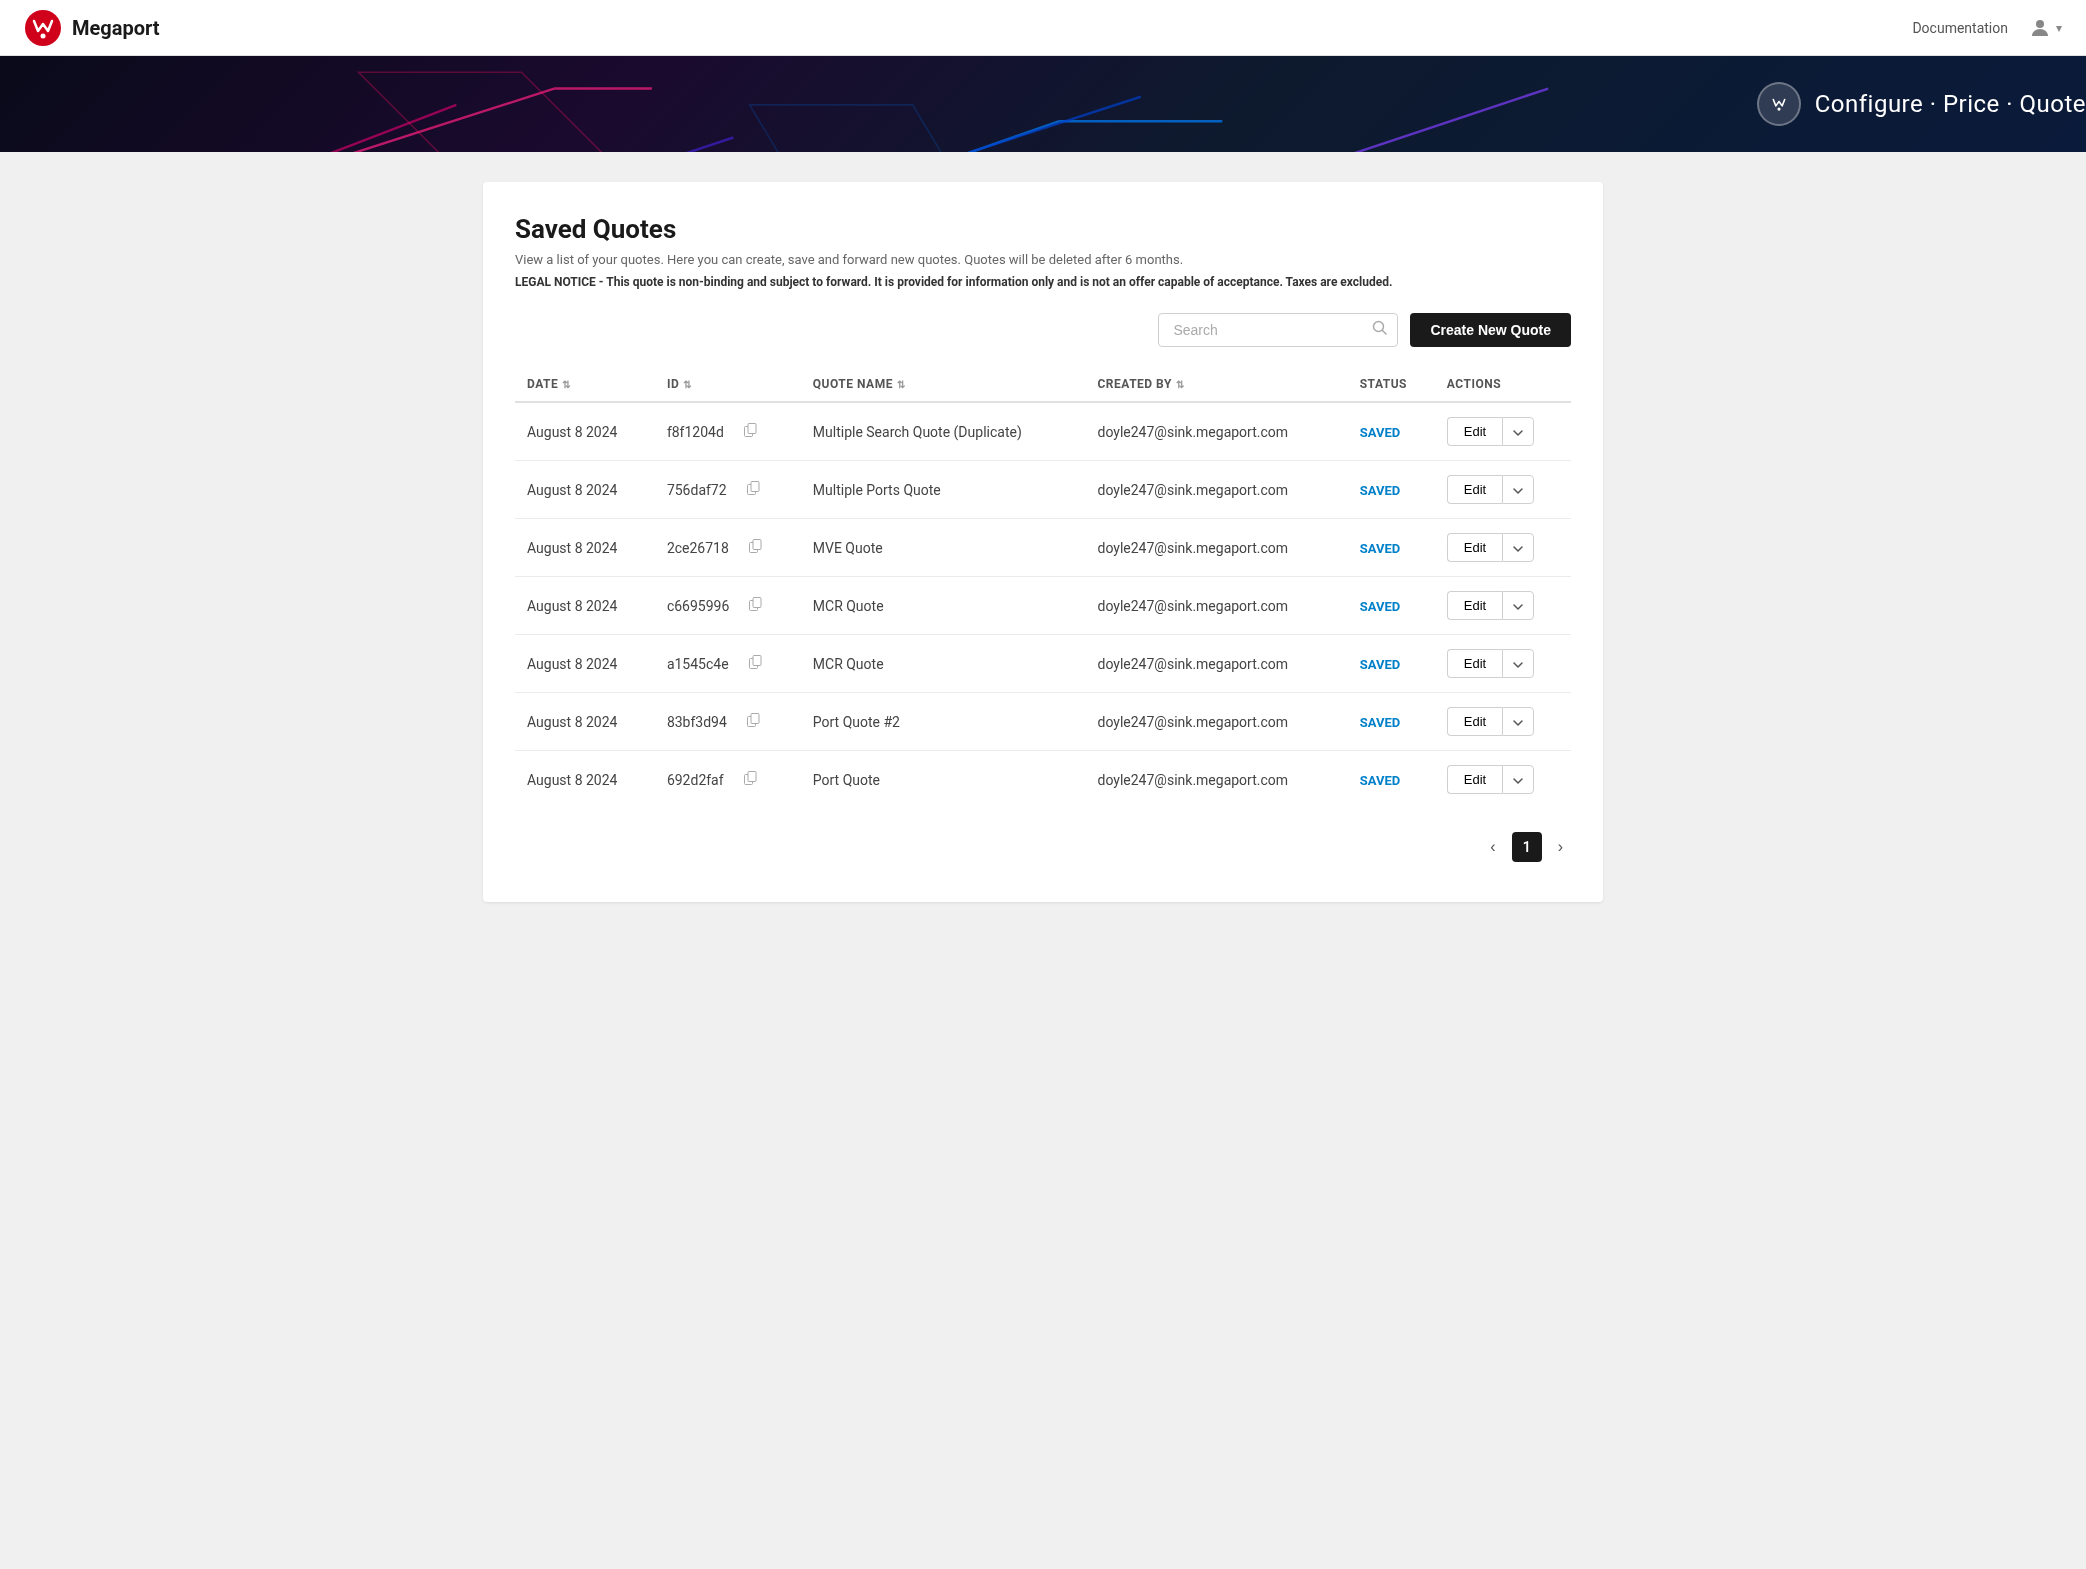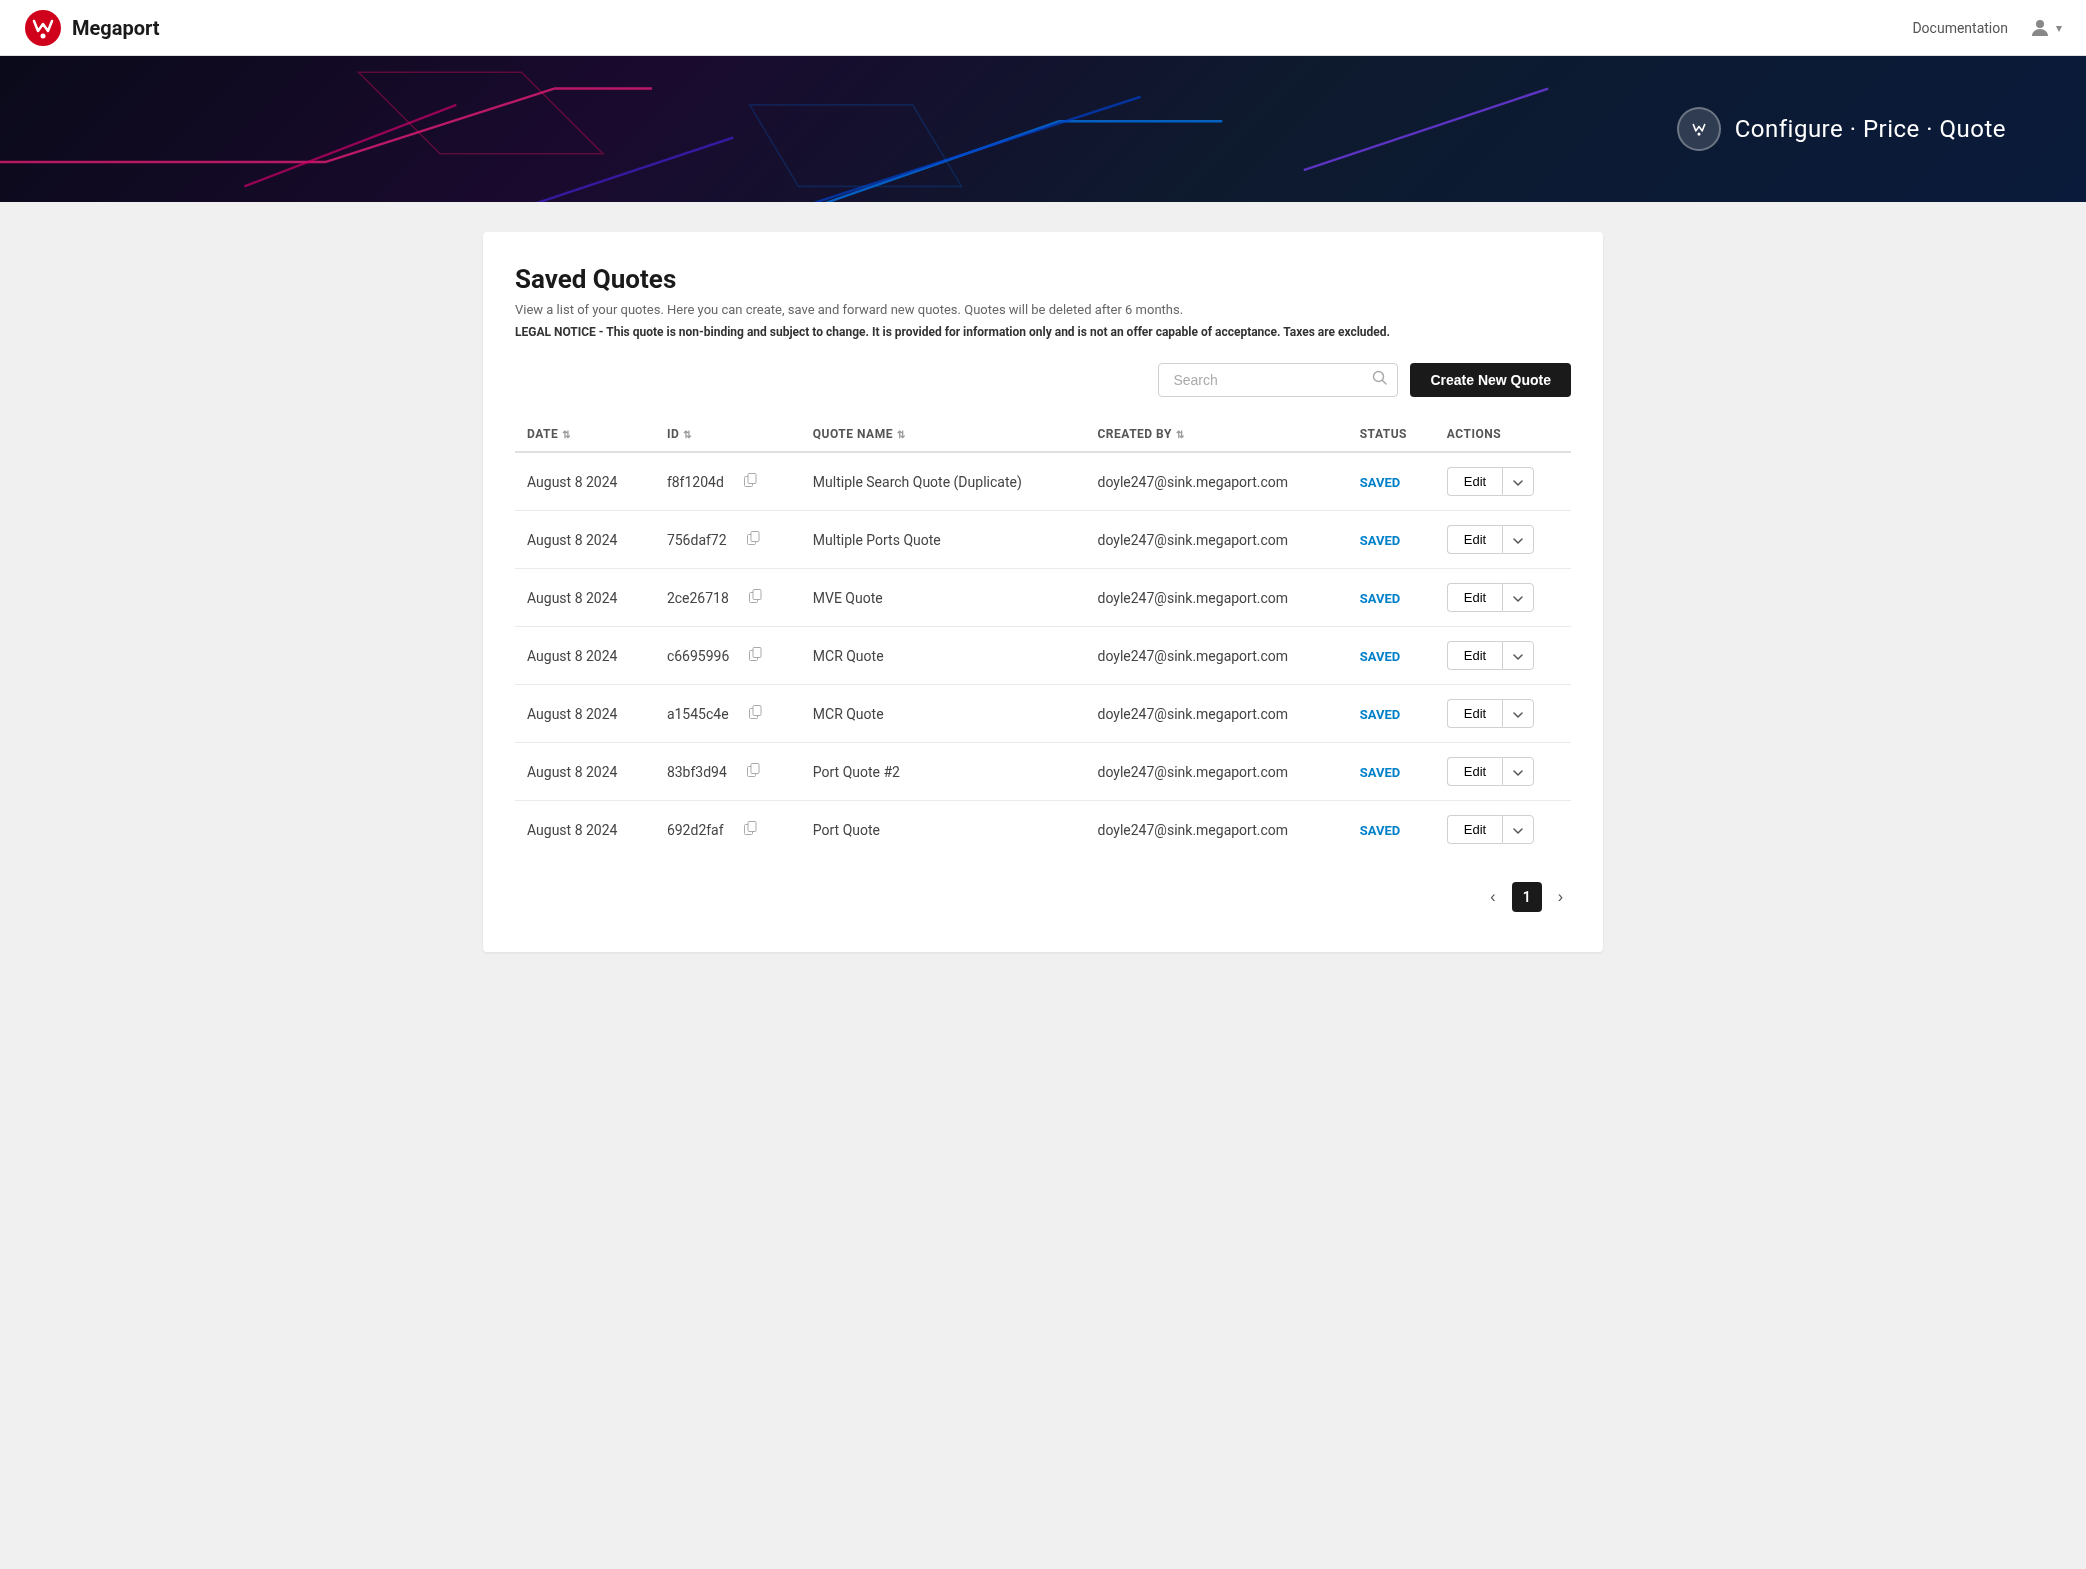--- a/index.html
+++ b/index.html
@@ -54,28 +54,27 @@
       cursor: pointer;
     }
     .chevron-down {
       color: #888;
       font-size: 12px;
     }
 
     
     .hero-banner {
       width: 100%;
-      height: 146px;
+      height: 96px;
       background: linear-gradient(135deg, #0a0a1a 0%, #1a0a2e 30%, #0d1a2e 60%, #0a1a3a 100%);
       position: relative;
       overflow: hidden;
       display: flex;
       align-items: center;
       justify-content: flex-end;
-      padding-right: 80px;
     }
     .hero-lines {
       position: absolute;
       top: 0; left: 0; right: 0; bottom: 0;
       pointer-events: none;
     }
     .hero-content {
       display: flex;
       align-items: center;
       gap: 14px;
@@ -332,21 +331,21 @@
     <span class="hero-title">Configure · Price · Quote</span>
   </div>
 </div>
 
 <div class="main-wrapper">
   <div class="page-card">
 
     <div class="page-header">
       <h1 class="page-title">Saved Quotes</h1>
       <p class="page-subtitle">View a list of your quotes. Here you can create, save and forward new quotes. Quotes will be deleted after 6 months.</p>
-      <p class="legal-notice">LEGAL NOTICE - This quote is non-binding and subject to change. It is provided for information only and is not an offer capable of acceptance. Taxes are excluded.</p>
+      <p class="legal-notice">LEGAL NOTICE - This quote is non-binding and subject to forward. It is provided for information only and is not an offer capable of acceptance. Taxes are excluded.</p>
     </div>
 
     <div class="toolbar">
       <div class="search-wrapper">
         <input class="search-input" type="text" placeholder="Search" style="">
         <span class="search-icon">
           <svg width="16" height="16" viewBox="0 0 16 16" fill="none" xmlns="http://www.w3.org/2000/svg">
             <circle cx="6.5" cy="6.5" r="5" stroke="#aaa" stroke-width="1.5"></circle>
             <line x1="10.5" y1="10.5" x2="14" y2="14" stroke="#aaa" stroke-width="1.5" stroke-linecap="round"></line>
           </svg>

